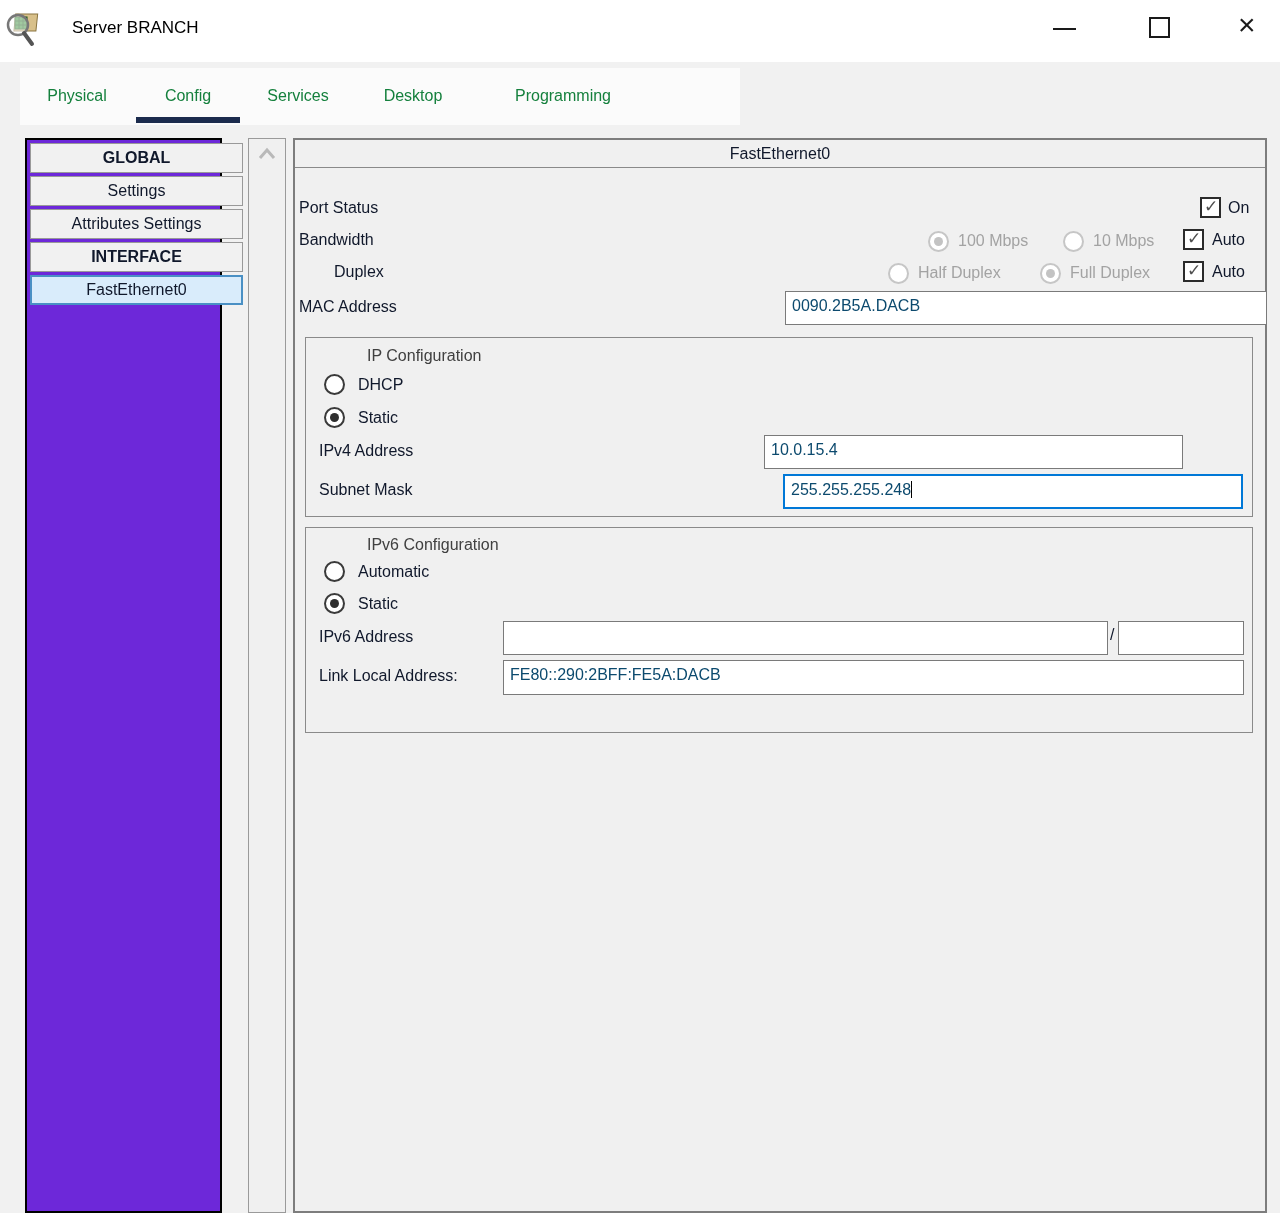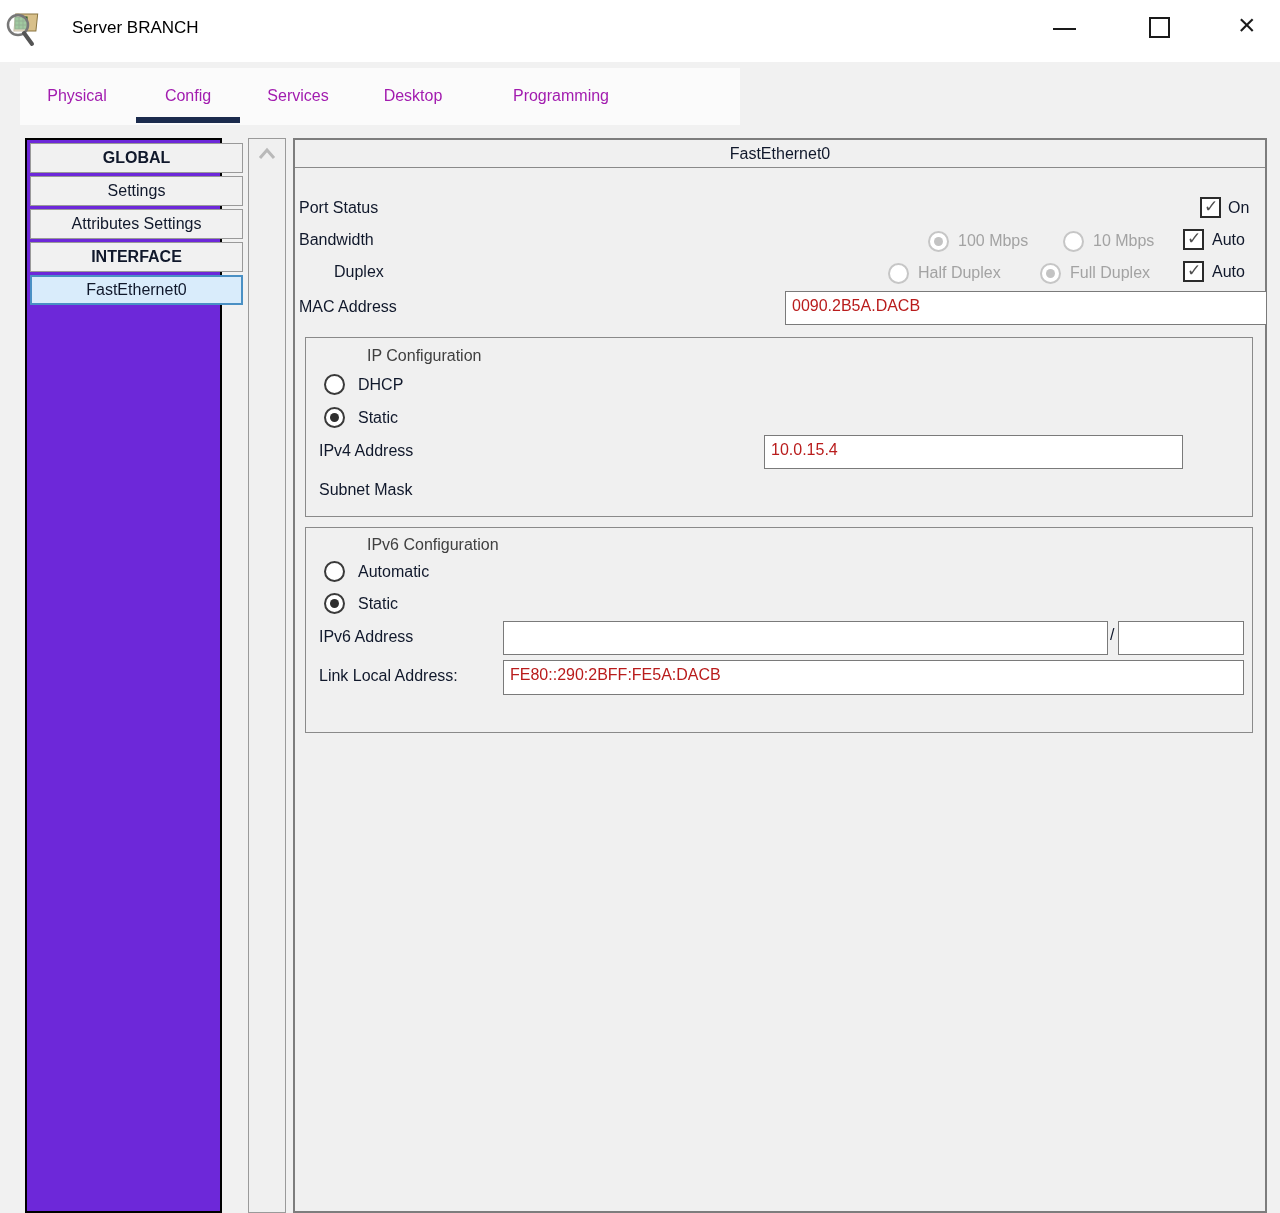--- a/index.html
+++ b/index.html
@@ -12,29 +12,29 @@
   #window-title { position:absolute; left:44px; top:18px; font-size:17px; color:#000;margin-left:28px; }
   .winbtn { position:absolute; top:0; width:46px; height:50px; cursor:default; }
   #btn-min  { left:1042px; } #btn-max { left:1138px; } #btn-close { left:1230px; }
   #btn-min .bar { position:absolute; left:11px; top:28px; width:23px; height:2px; background:#1a1a1a; }
   #btn-max .box { position:absolute; left:11px; top:17px; width:21px; height:21px; border:2px solid #1a1a1a; }
   #btn-close .x { position:absolute; left:8px; top:8px; font-size:30px; font-weight:300; color:#1a1a1a; line-height:34px; }
 
   
   #content-bg { position:absolute; left:0; top:62px; width:1280px; height:1151px; background:#f1f1f1; }
   #tabbar { position:absolute; left:20px; top:68px; width:720px; height:57px; background:#fbfbfb; }
-  .tab { position:absolute; top:0; height:57px; text-align:center; font-size:16px; color:#a21caf;
+  .tab { position:absolute; top:0; height:57px; text-align:center; font-size:16px; color:#15803d;
          padding-top:19px; cursor:pointer; }
   .tab .underline { display:none; }
   .tab.active .underline { display:block; position:absolute; left:0; bottom:2px; width:100%; height:6px; background:#1b2b4d; }
   #tab-0 { left:7px;   width:100px; }
   #tab-1 { left:116px; width:104px; }
   #tab-2 { left:217px; width:122px; }
   #tab-3 { left:336px; width:114px; }
-  #tab-4 { left:431px; width:158px;text-align:right; }
+  #tab-4 { left:464px; width:158px; }
   #tab-5 { left:613px; width:123px; }
 
   
   #sidebar { position:absolute; left:25px; top:138px; width:197px; height:1075px;
              background:#6d28d9; border:2px solid #000; padding:3px 3px 0 3px; }
   .side-btn { width:213px; height:30px; margin-bottom:3px; background:#f1f1f1;
               border:1px solid #999; text-align:center; font-size:16px; line-height:28px;
               color:#10182b; cursor:pointer; }
   .side-btn.header { font-weight:bold; }
   .side-btn.selected { background:#d9ecfb; border:2px solid #4a90c4; line-height:26px; }
@@ -58,21 +58,21 @@
 
   
   .radio { position:absolute; width:21px; height:21px; border-radius:50%; background:#fff; border:2px solid #3a3a3a; }
   .radio.sel::after { content:""; position:absolute; left:4px; top:4px; width:9px; height:9px;
                       border-radius:50%; background:#2e2e2e; }
   .radio.dis { border-color:#c6c6c6; }
   .radio.dis.sel::after { background:#c3c3c3; }
 
   
   .tinput { position:absolute; background:#fff; border:1px solid #7a7a7a; font-size:16px;
-            color:#b91c1c; padding:5px 0 0 6px; white-space:nowrap; overflow:hidden; height:34px; }
+            color:#0c4a6e; padding:5px 0 0 6px; white-space:nowrap; overflow:hidden; height:34px; }
   .tinput.focused { border:2px solid #0078d7; }
   .caret { display:inline-block; width:1px; height:17px; background:#000; vertical-align:-3px; }
 
   
   .groupbox { position:absolute; border:1px solid #8a8a8a; background:#f0f0f0; }
   .gtitle { position:absolute; font-size:16px; color:#404040;margin-left:47px; }
 </style>
 </head>
 <body>
 
@@ -157,20 +157,21 @@
 
   <div class="groupbox" style="left:10px; top:197px; width:948px; height:180px;">
     <div class="gtitle" style="left:14px; top:9px;">IP Configuration</div>
     <div class="radio" style="left:18px; top:36px;"></div>
     <div class="flabel" style="left:52px; top:38px;">DHCP</div>
     <div class="radio sel" style="left:18px; top:69px;"></div>
     <div class="flabel" style="left:52px; top:71px;">Static</div>
     <div class="flabel" style="left:13px; top:104px;">IPv4 Address</div>
     <div class="tinput" style="left:458px; top:97px; width:419px;">10.0.15.4</div>
     <div class="flabel" style="left:13px; top:143px;">Subnet Mask</div>
+    <div class="tinput focused" style="left:477px; top:136px; width:460px; height:35px;"><span>255.255.255.248</span><span class="caret"></span></div>
   </div>
 
   <div class="groupbox" style="left:10px; top:387px; width:948px; height:206px;">
     <div class="gtitle" style="left:14px; top:8px;">IPv6 Configuration</div>
     <div class="radio" style="left:18px; top:33px;"></div>
     <div class="flabel" style="left:52px; top:35px;">Automatic</div>
     <div class="radio sel" style="left:18px; top:65px;"></div>
     <div class="flabel" style="left:52px; top:67px;">Static</div>
     <div class="flabel" style="left:13px; top:100px;">IPv6 Address</div>
     <div class="tinput" style="left:197px; top:93px; width:605px;"></div>

